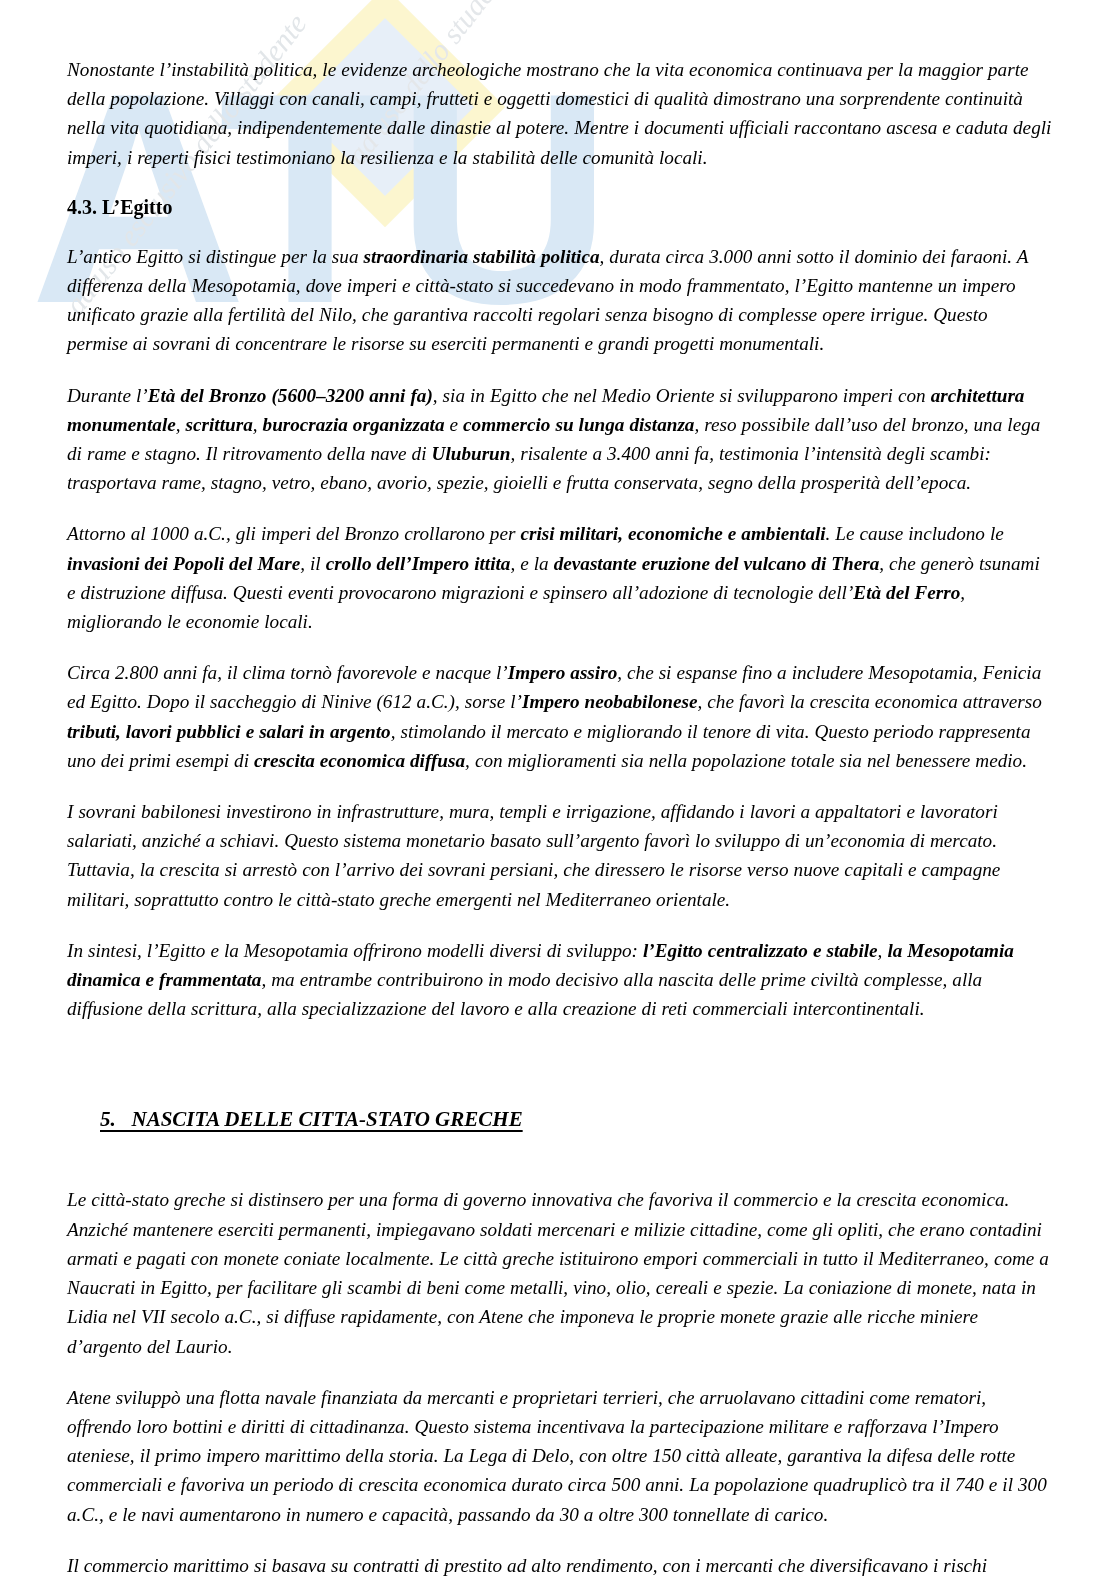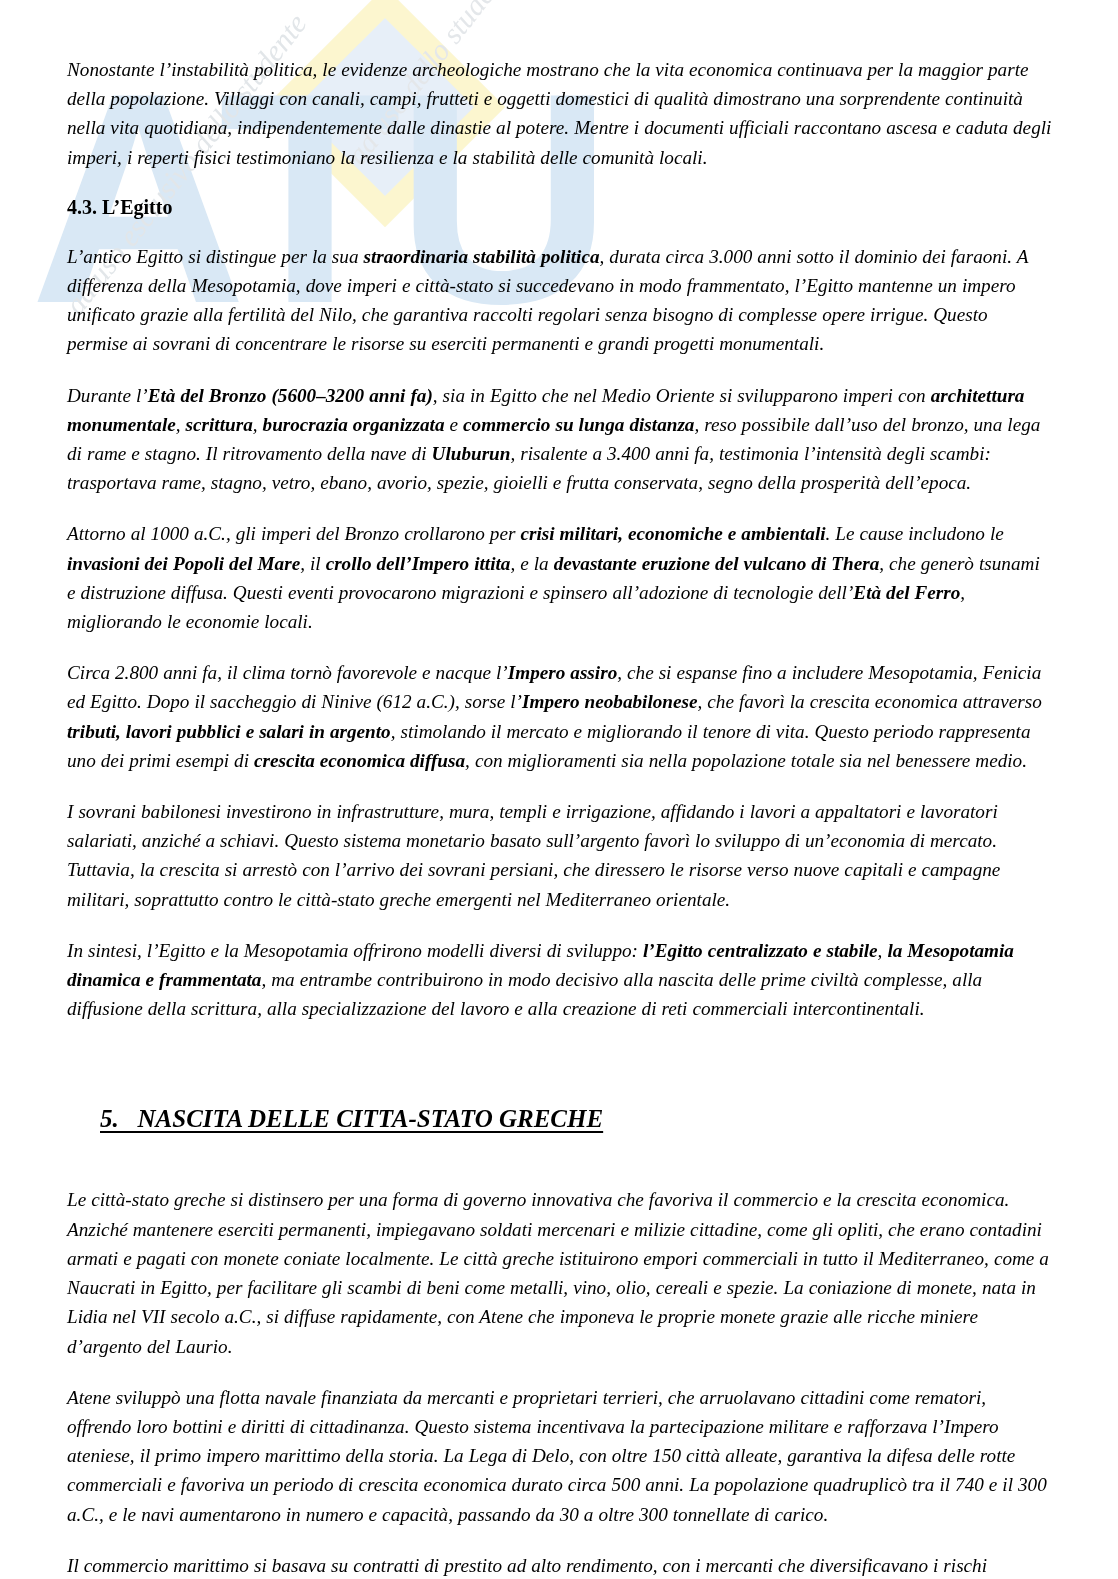--- a/index.html
+++ b/index.html
@@ -103,21 +103,21 @@
   }
   h3.sub-heading {
     margin: 20px 0 22px 0;
     font-size: 20px;
     line-height: 26px;
     font-weight: 700;
   }
   h2.main-heading {
     margin: 0;
     padding: 0;
-    font-size: 25px;
+    font-size: 21px;
     line-height: 32px;
     font-weight: 700;
     font-style: italic;
     text-decoration: underline;
     text-underline-offset: 4px;
     display: inline-block;
     white-space: pre;
   }
   .heading-block {
     margin: 0 0 0 33px;

